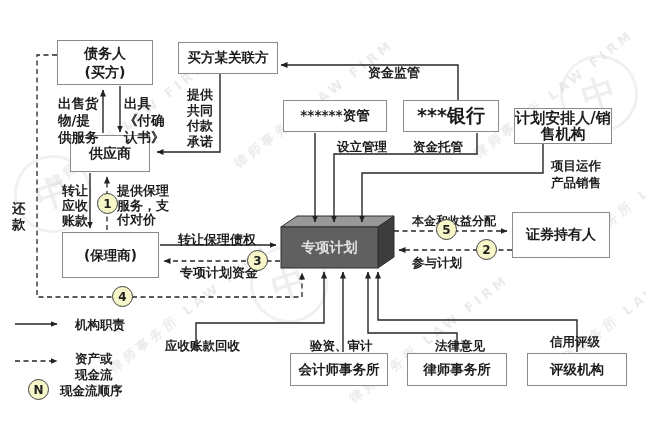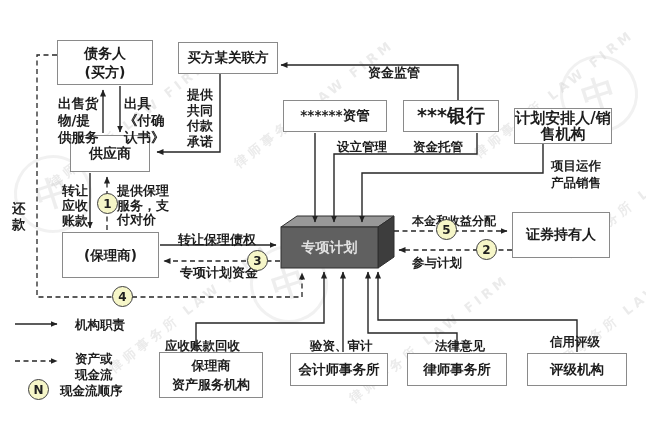--- a/index.html
+++ b/index.html
@@ -86,24 +86,20 @@
     <div>(保理商)</div>
   </div>
   <div class="box" style="left:283px;top:100px;width:104px;height:32px;font-size:13.5px;">******资管</div>
   <div class="box" style="left:403px;top:100px;width:96px;height:32px;font-size:19px;">***银行</div>
   <div class="box" style="left:514px;top:108px;width:98px;height:36px;font-size:15px;line-height:16px;">
     <div>计划安排人/销</div>
     <div>售机构</div>
   </div>
   <div class="spvlabel" style="left:281px;top:227px;width:97px;height:41px;font-size:14px;">专项计划</div>
   <div class="box" style="left:512px;top:212px;width:98px;height:46px;font-size:14px;">证券持有人</div>
-  <div class="box" style="left:159px;top:352px;width:104px;height:46px;font-size:13px;line-height:19px;">
-    <div>保理商</div>
-    <div>资产服务机构</div>
-  </div>
   <div class="box" style="left:290px;top:353px;width:98px;height:33px;font-size:13.5px;">会计师事务所</div>
   <div class="box" style="left:407px;top:353px;width:100px;height:33px;font-size:13.5px;">律师事务所</div>
   <div class="box" style="left:527px;top:353px;width:100px;height:33px;font-size:13.5px;">评级机构</div>
 
   <div class="lbl" style="left:58px;top:95px;font-size:13.5px;line-height:17px;">
     <div>出售货</div>
       <div>物/提</div>
       <div>供服务</div>
   </div>
   <div class="lbl" style="left:124px;top:95px;font-size:13.5px;line-height:17px;">

